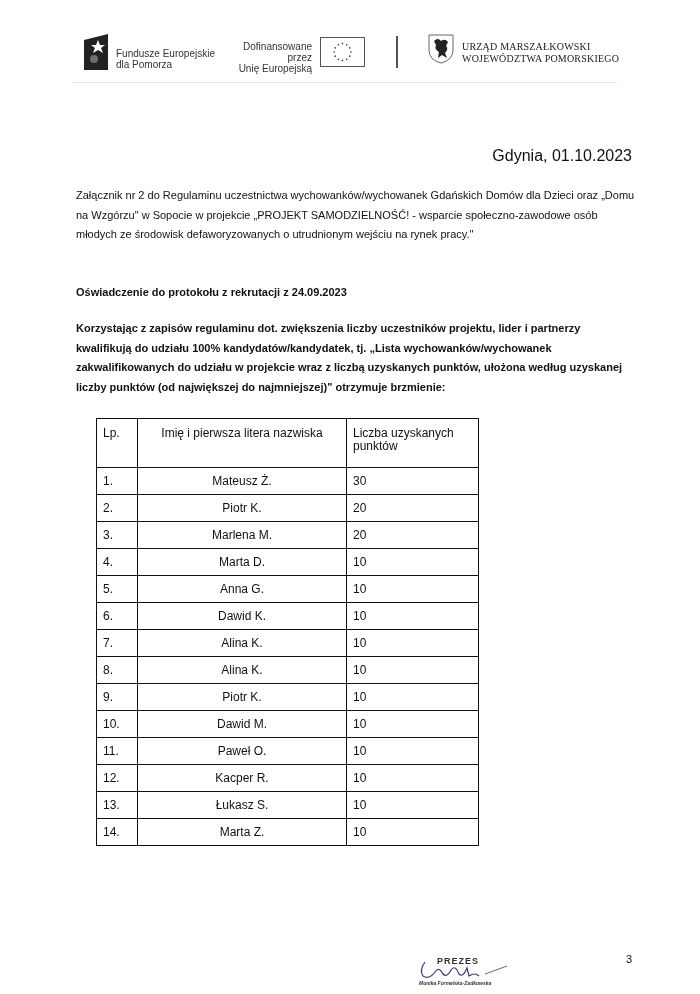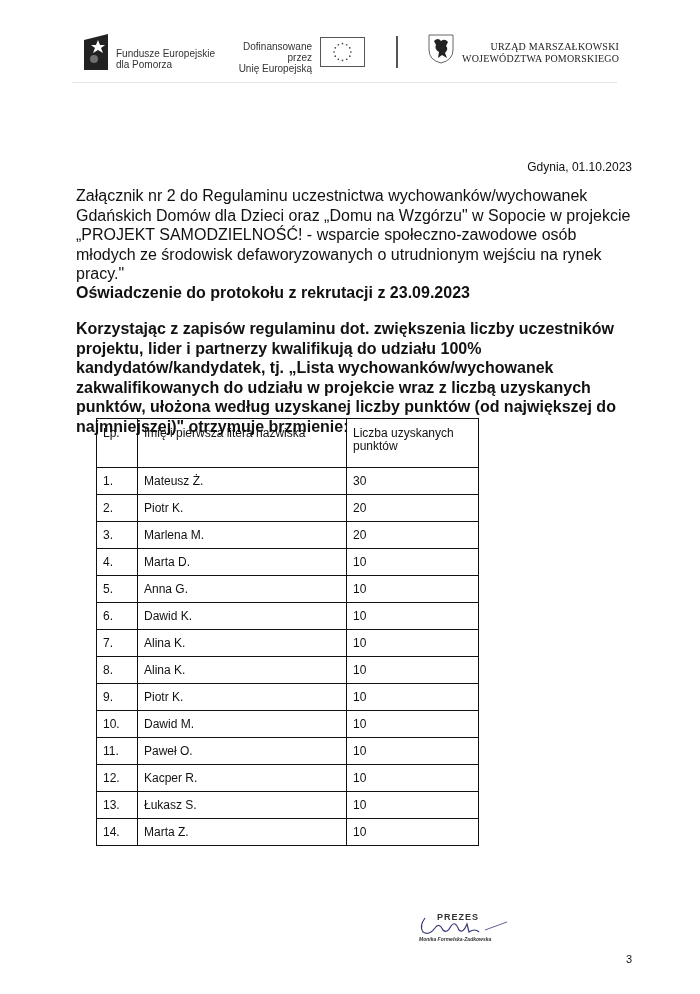--- a/index.html
+++ b/index.html
@@ -6,33 +6,33 @@
   body { width: 700px; height: 994px; position: relative; overflow: hidden; font-family: "Liberation Sans", sans-serif; color: #111; }
   .header { position: absolute; left: 70px; top: 28px; width: 550px; height: 56px; }
   .header-rule { position: absolute; left: 72px; top: 82px; width: 545px; height: 1px; background: #e4e4e4; }
   .fe-logo { position: absolute; left: 12px; top: 4px; width: 30px; height: 40px; }
   .fe-text { position: absolute; left: 46px; top: 20px; font-size: 10px; line-height: 11px; color: #333; }
   .eu-text { position: absolute; left: 150px; top: 13px; font-size: 10px; line-height: 11px; color: #333; text-align: right; width: 92px; }
   .eu-flag { position: absolute; left: 250px; top: 9px; width: 45px; height: 30px; border: 1px solid #555; box-sizing: border-box; }
   .vsep { position: absolute; left: 326px; top: 8px; width: 2px; height: 32px; background: #555; }
   .crest { position: absolute; left: 358px; top: 6px; width: 26px; height: 30px; }
   .um-text { position: absolute; left: 392px; top: 13px; font-family: "Liberation Serif", serif; font-size: 10px; line-height: 12px; color: #222; letter-spacing: 0.2px; }
-  .um-text div:first-child { text-align: right; }
-  .date { position: absolute; right: 68px; top: 160px; font-size: 12px; }
-  .p { position: absolute; left: 76px; width: 560px; font-size: 16px; line-height: 19.5px; }
+  .um-text div:first-child { text-align: left; }
+  .date { position: absolute; right: 68px; top: 147px; font-size: 16px; }
+  .p { position: absolute; left: 76px; width: 560px; font-size: 11px; line-height: 19.5px; }
   .intro { top: 186px; }
   .title { top: 283px; font-weight: bold; }
   .para2 { top: 319px; font-weight: bold; }
   table { position: absolute; left: 96px; top: 418px; border-collapse: collapse; font-size: 12px; }
   td { border: 1.3px solid #111; padding: 0 6px; height: 26px; vertical-align: middle; line-height: 13px; margin-top: 12px; }
   tr.hdr td { height: 40px; vertical-align: top; padding-top: 8px; }
   td.c1 { width: 28px; }
-  td.c2 { width: 196px; }
+  td.c2 { width: 196px; text-align: center; }
   td.c3 { width: 119px; }
-  .sig { position: absolute; left: 415px; top: 908px; width: 110px; height: 40px; }
+  .sig { position: absolute; left: 415px; top: 952px; width: 110px; height: 40px; }
   .sig-title { position: absolute; left: 22px; top: 4px; font-size: 9px; font-weight: bold; letter-spacing: 1px; color: #333; }
   .sig-name { position: absolute; left: 4px; top: 28px; font-size: 5px; font-style: italic; font-weight: bold; color: #333; white-space: nowrap; }
   .pagenum { position: absolute; left: 626px; top: 953px; font-size: 11px; }
 </style>
 </head>
 <body>
 
 <div class="header">
   <svg class="fe-logo" viewBox="0 0 30 40">
     <path d="M2 8 L26 2 L26 38 L2 38 Z" fill="#222"></path>
@@ -71,21 +71,21 @@
   <div class="um-text">
     <div>URZĄD MARSZAŁKOWSKI</div>
     <div>WOJEWÓDZTWA POMORSKIEGO</div>
   </div>
 </div>
 <div class="header-rule"></div>
 
 <div class="date">Gdynia, 01.10.2023</div>
 
 <div class="p intro">Załącznik nr 2 do Regulaminu uczestnictwa wychowanków/wychowanek Gdańskich Domów dla Dzieci oraz „Domu na Wzgórzu" w Sopocie w projekcie „PROJEKT SAMODZIELNOŚĆ! - wsparcie społeczno-zawodowe osób młodych ze środowisk defaworyzowanych o utrudnionym wejściu na rynek pracy."</div>
-<div class="p title">Oświadczenie do protokołu z rekrutacji z 23.09.2023</div>
+<div class="p title">Oświadczenie do protokołu z rekrutacji z 24.09.2023</div>
 <div class="p para2">Korzystając z zapisów regulaminu dot. zwiększenia liczby uczestników projektu, lider i partnerzy kwalifikują do udziału 100% kandydatów/kandydatek, tj. „Lista wychowanków/wychowanek zakwalifikowanych do udziału w projekcie wraz z liczbą uzyskanych punktów, ułożona według uzyskanej liczby punktów (od największej do najmniejszej)" otrzymuje brzmienie:</div>
 
 <table>
   <tbody id="tbody">
     <tr class="hdr">
       <td class="c1">Lp.</td>
       <td class="c2">Imię i pierwsza litera nazwiska</td>
       <td class="c3">Liczba uzyskanych punktów</td>
     </tr>
   <tr>

